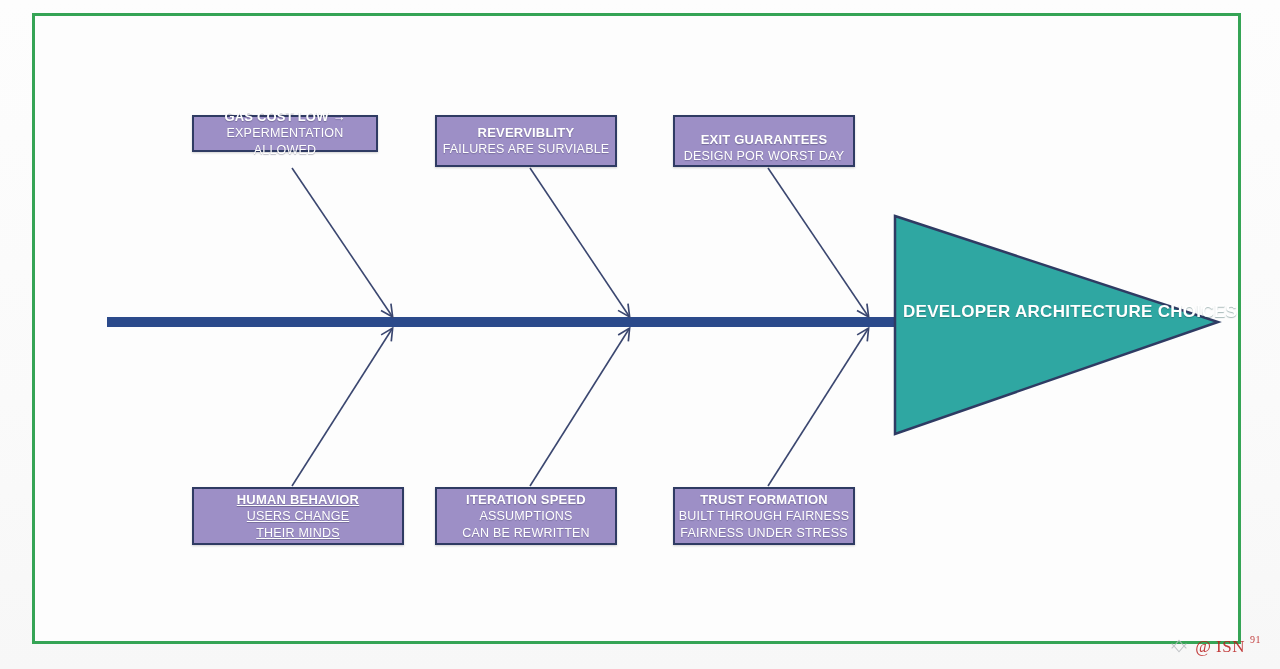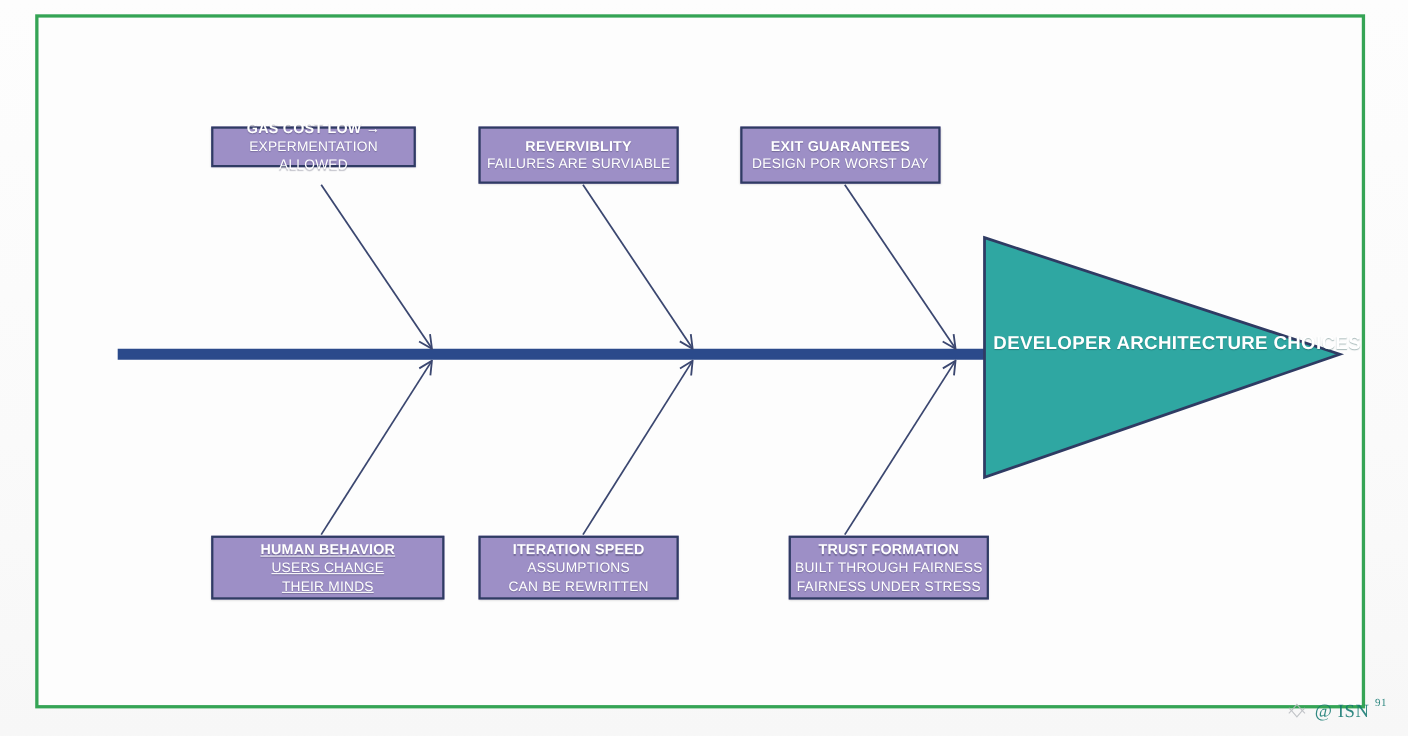--- a/index.html
+++ b/index.html
@@ -93,21 +93,21 @@
     margin-top: 1px;
     text-shadow: 0 1px 1px rgba(10,60,60,0.3);
   }
   .watermark {
     position: absolute;
     right: 18px;
     bottom: 12px;
     display: flex;
     align-items: flex-start;
     gap: 6px;
-    color: #0f766e;
+    color: #b91c1c;
     opacity: 0.85;
     font-size: 17px;
     font-family: "Liberation Serif", serif;
     letter-spacing: 0.5px;
     user-select: none;
   }
   .watermark .wm-sup {
     font-size: 10px;
     position: relative;
     top: -3px;
@@ -154,38 +154,38 @@
   <div class="node-box" style="left:192px; top:115px; width:186px; height:37px;">
     <div class="node-title">GAS COST LOW →</div>
     <div class="node-line">EXPERMENTATION ALLOWED</div>
   </div>
 
   <div class="node-box" style="left:435px; top:115px; width:182px; height:52px;">
     <div class="node-title">REVERVIBLITY</div>
     <div class="node-line">FAILURES ARE SURVIABLE</div>
   </div>
 
-  <div class="node-box" style="left:673px; top:115px; width:182px; height:52px;">
+  <div class="node-box" style="left:673px; top:115px; width:182px; height:52px;justify-content:flex-end;">
     <div class="node-title">EXIT GUARANTEES</div>
     <div class="node-line">DESIGN POR WORST DAY</div>
   </div>
 
   <div class="node-box" style="left:192px; top:487px; width:212px; height:58px;text-decoration:underline;">
     <div class="node-title">HUMAN BEHAVIOR</div>
     <div class="node-line">USERS CHANGE</div>
     <div class="node-line">THEIR MINDS</div>
   </div>
 
   <div class="node-box" style="left:435px; top:487px; width:182px; height:58px;">
     <div class="node-title">ITERATION SPEED</div>
     <div class="node-line">ASSUMPTIONS</div>
     <div class="node-line">CAN BE REWRITTEN</div>
   </div>
 
-  <div class="node-box" style="left:673px; top:487px; width:182px; height:58px;margin-left:44px;">
+  <div class="node-box" style="left:673px; top:487px; width:182px; height:58px;">
     <div class="node-title">TRUST FORMATION</div>
     <div class="node-line">BUILT THROUGH FAIRNESS</div>
     <div class="node-line">FAIRNESS UNDER STRESS</div>
   </div>
 
   <div class="watermark">
     <svg class="wm-logo" viewBox="0 0 24 22" xmlns="http://www.w3.org/2000/svg">
       <g fill="none" stroke="#b9bcc0" stroke-width="1.3">
         <path d="M12 4 L18 11 L12 18 L6 11 Z"></path>
         <path d="M3 8 L6 11 L3 14"></path>

